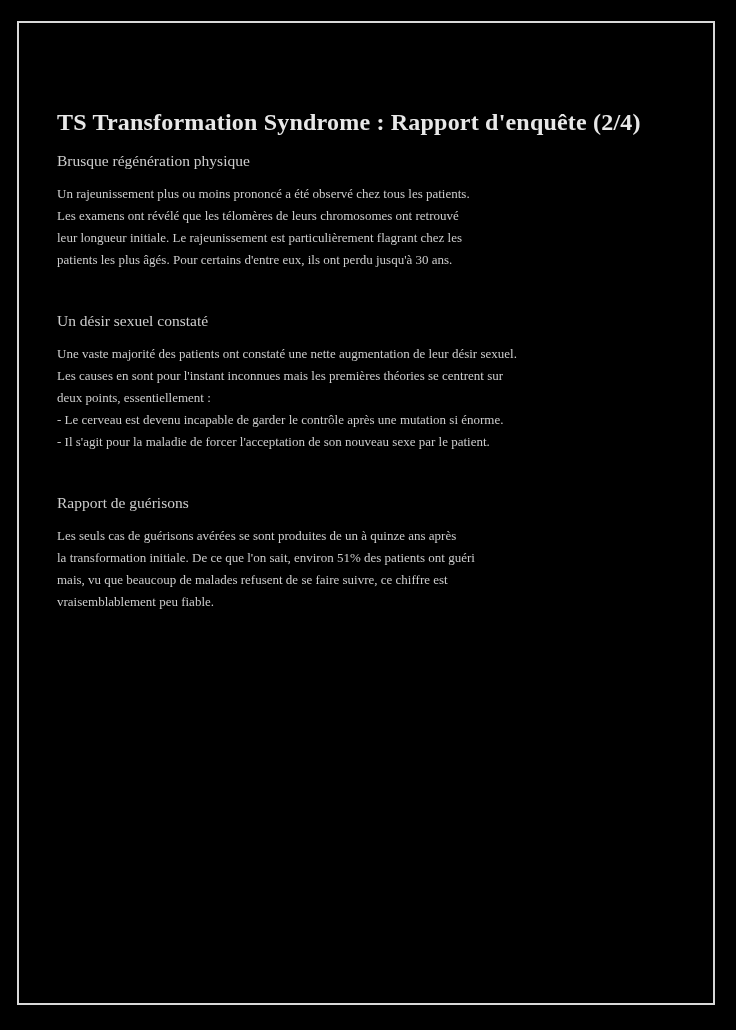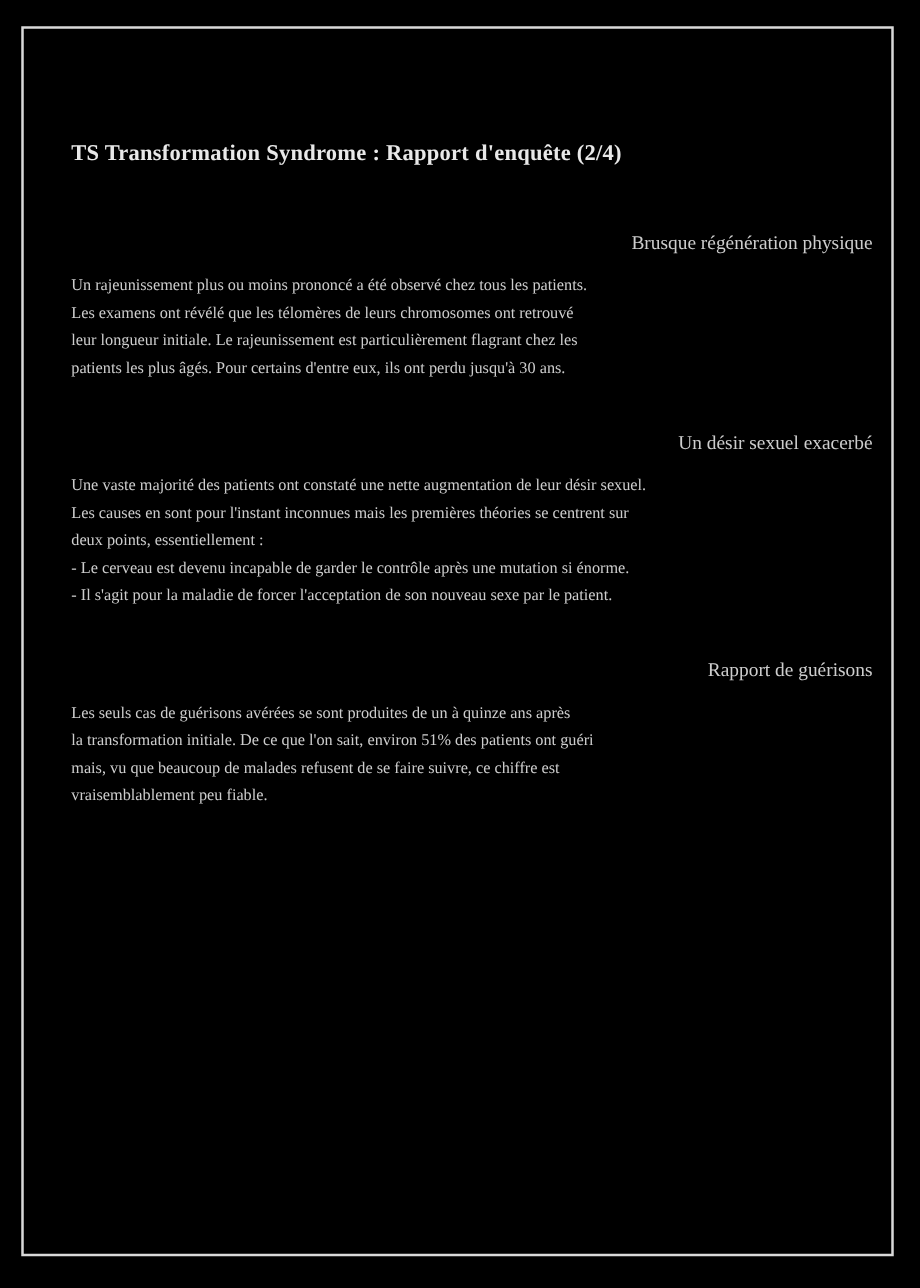--- a/index.html
+++ b/index.html
@@ -25,35 +25,34 @@
     border: 2px solid #d9d9d9;
     background: #000000;
   }
   .page-content {
     position: absolute;
     left: 38px;
     top: 87px;
     right: 15px;
   }
   .doc-title {
-    font-size: 18px;
+    font-size: 24px;
     line-height: 24px;
     font-weight: bold;
     color: #e8e8e8;
-    margin: 0 0 50px 0;
+    margin: 0 0 16px 0;
     letter-spacing: 0.2px;
   }
   .section { margin: 0; }
   .section-heading {
     font-size: 15.5px;
     line-height: 22px;
     font-weight: normal;
     color: #cdcdcd;
     margin: 0 0 11px 0;
-    text-align: right;
   }
   .section-body {
     font-size: 13px;
     line-height: 22px;
     color: #cdcdcd;
     margin: 8px 0 39px 0;
     white-space: pre;
   }
 </style>
 </head>
@@ -67,21 +66,21 @@
 
       <div class="section">
         <div class="section-heading">Brusque régénération physique</div>
         <div class="section-body">Un rajeunissement plus ou moins prononcé a été observé chez tous les patients.
 Les examens ont révélé que les télomères de leurs chromosomes ont retrouvé
 leur longueur initiale. Le rajeunissement est particulièrement flagrant chez les
 patients les plus âgés. Pour certains d'entre eux, ils ont perdu jusqu'à 30 ans.</div>
       </div>
 
       <div class="section">
-        <div class="section-heading">Un désir sexuel exacerbé</div>
+        <div class="section-heading">Un désir sexuel constaté</div>
         <div class="section-body">Une vaste majorité des patients ont constaté une nette augmentation de leur désir sexuel.
 Les causes en sont pour l'instant inconnues mais les premières théories se centrent sur
 deux points, essentiellement :
 - Le cerveau est devenu incapable de garder le contrôle après une mutation si énorme.
 - Il s'agit pour la maladie de forcer l'acceptation de son nouveau sexe par le patient.</div>
       </div>
 
       <div class="section">
         <div class="section-heading">Rapport de guérisons</div>
         <div class="section-body">Les seuls cas de guérisons avérées se sont produites de un à quinze ans après

